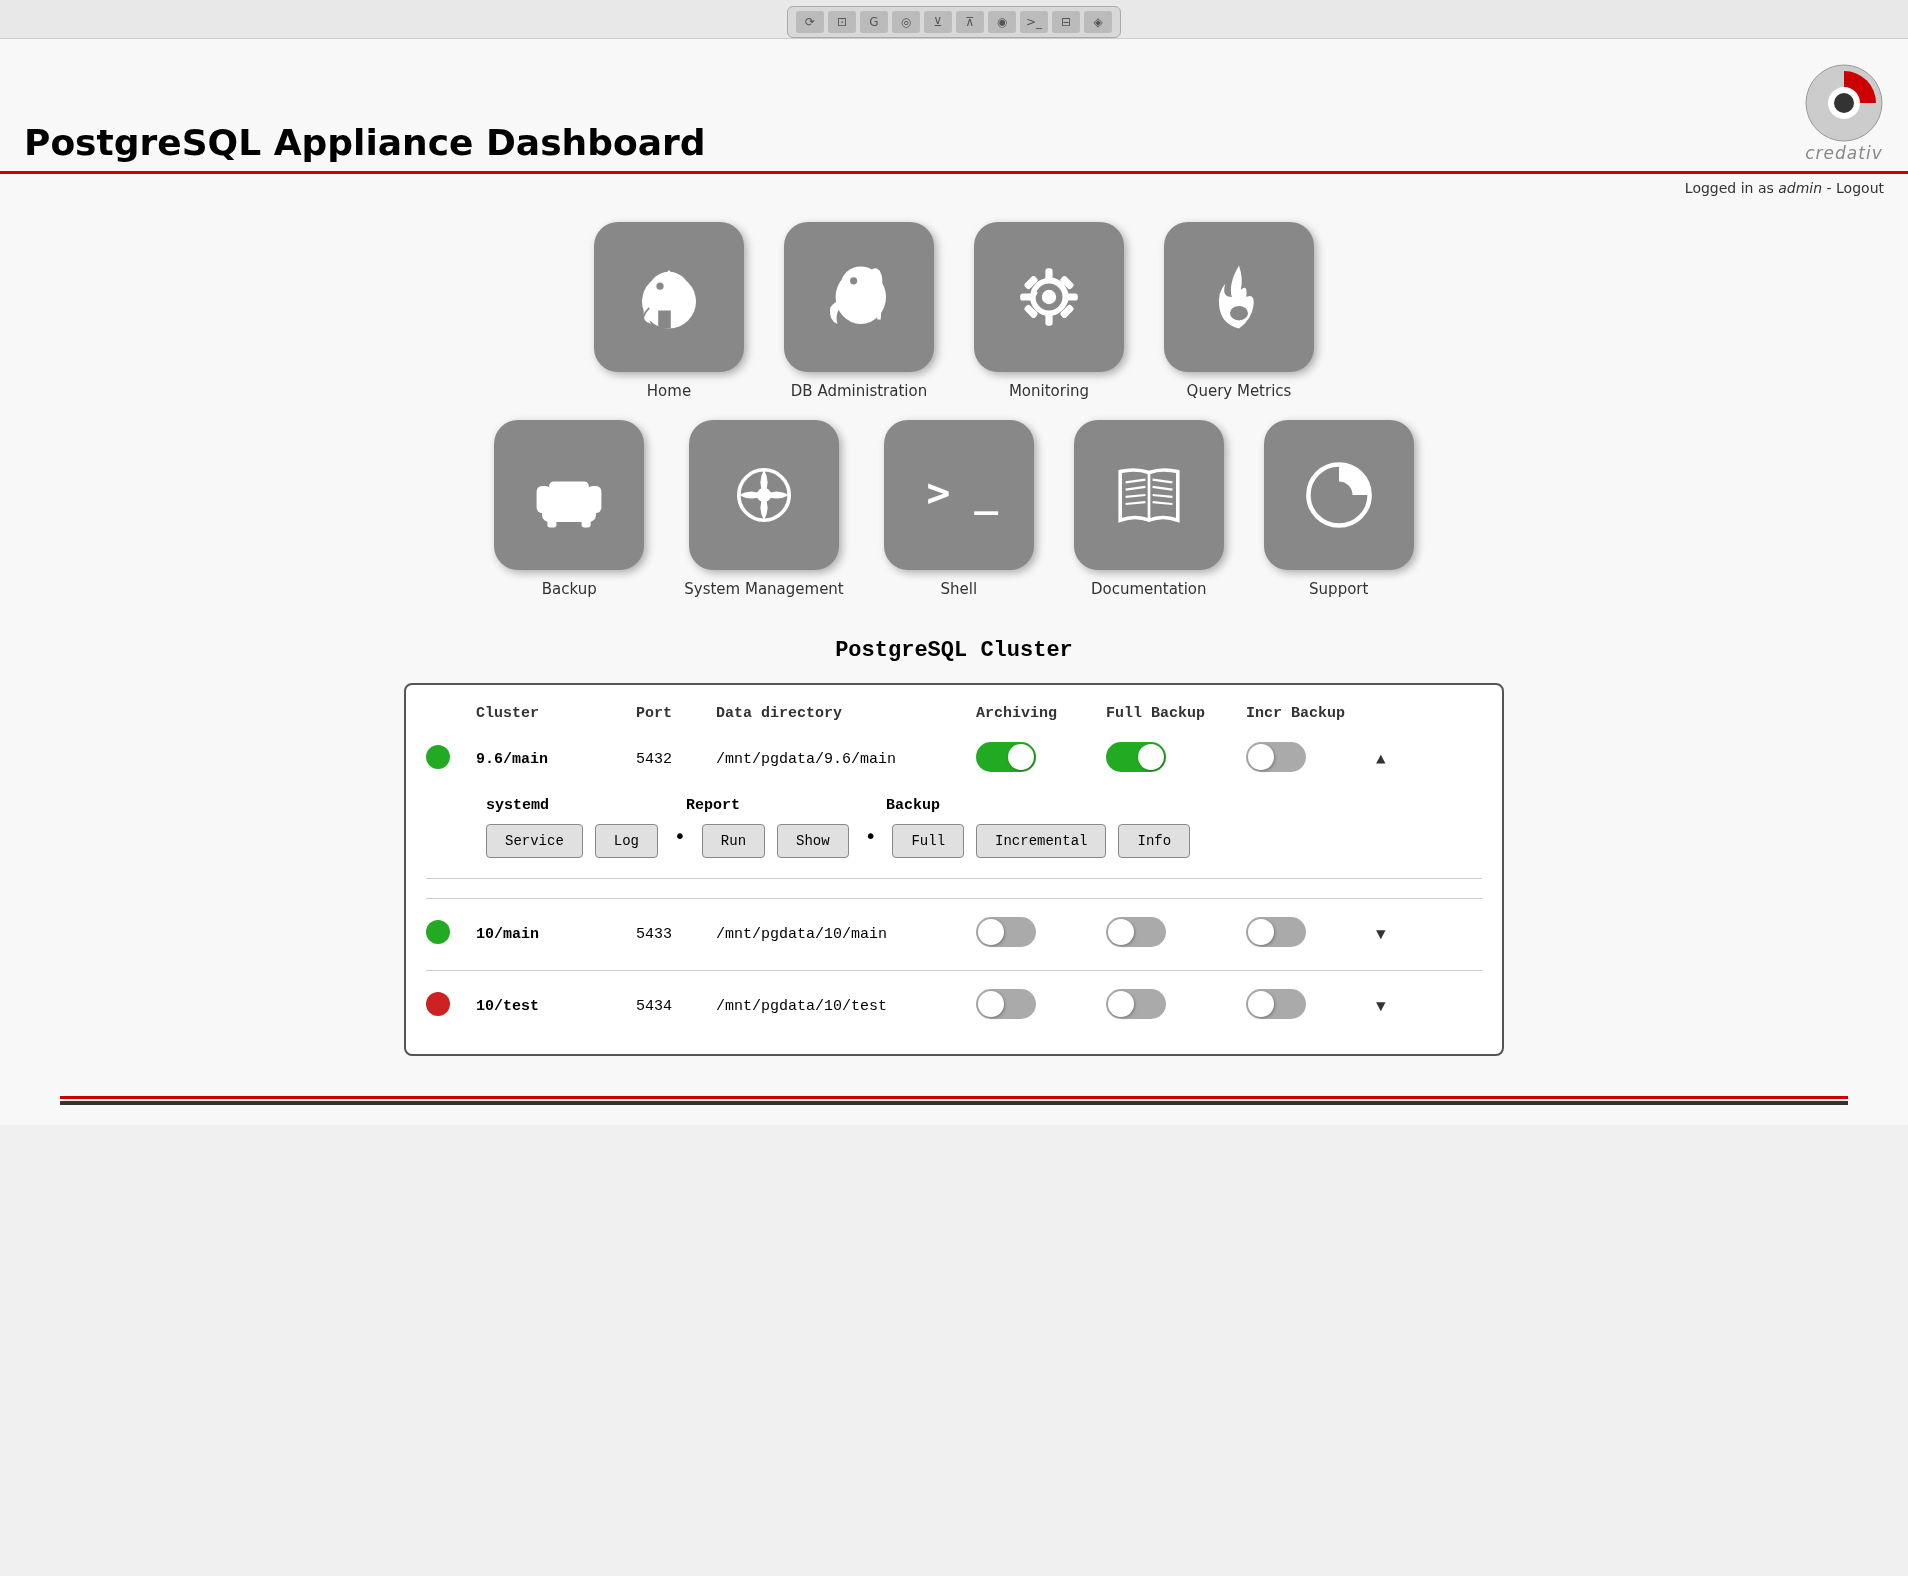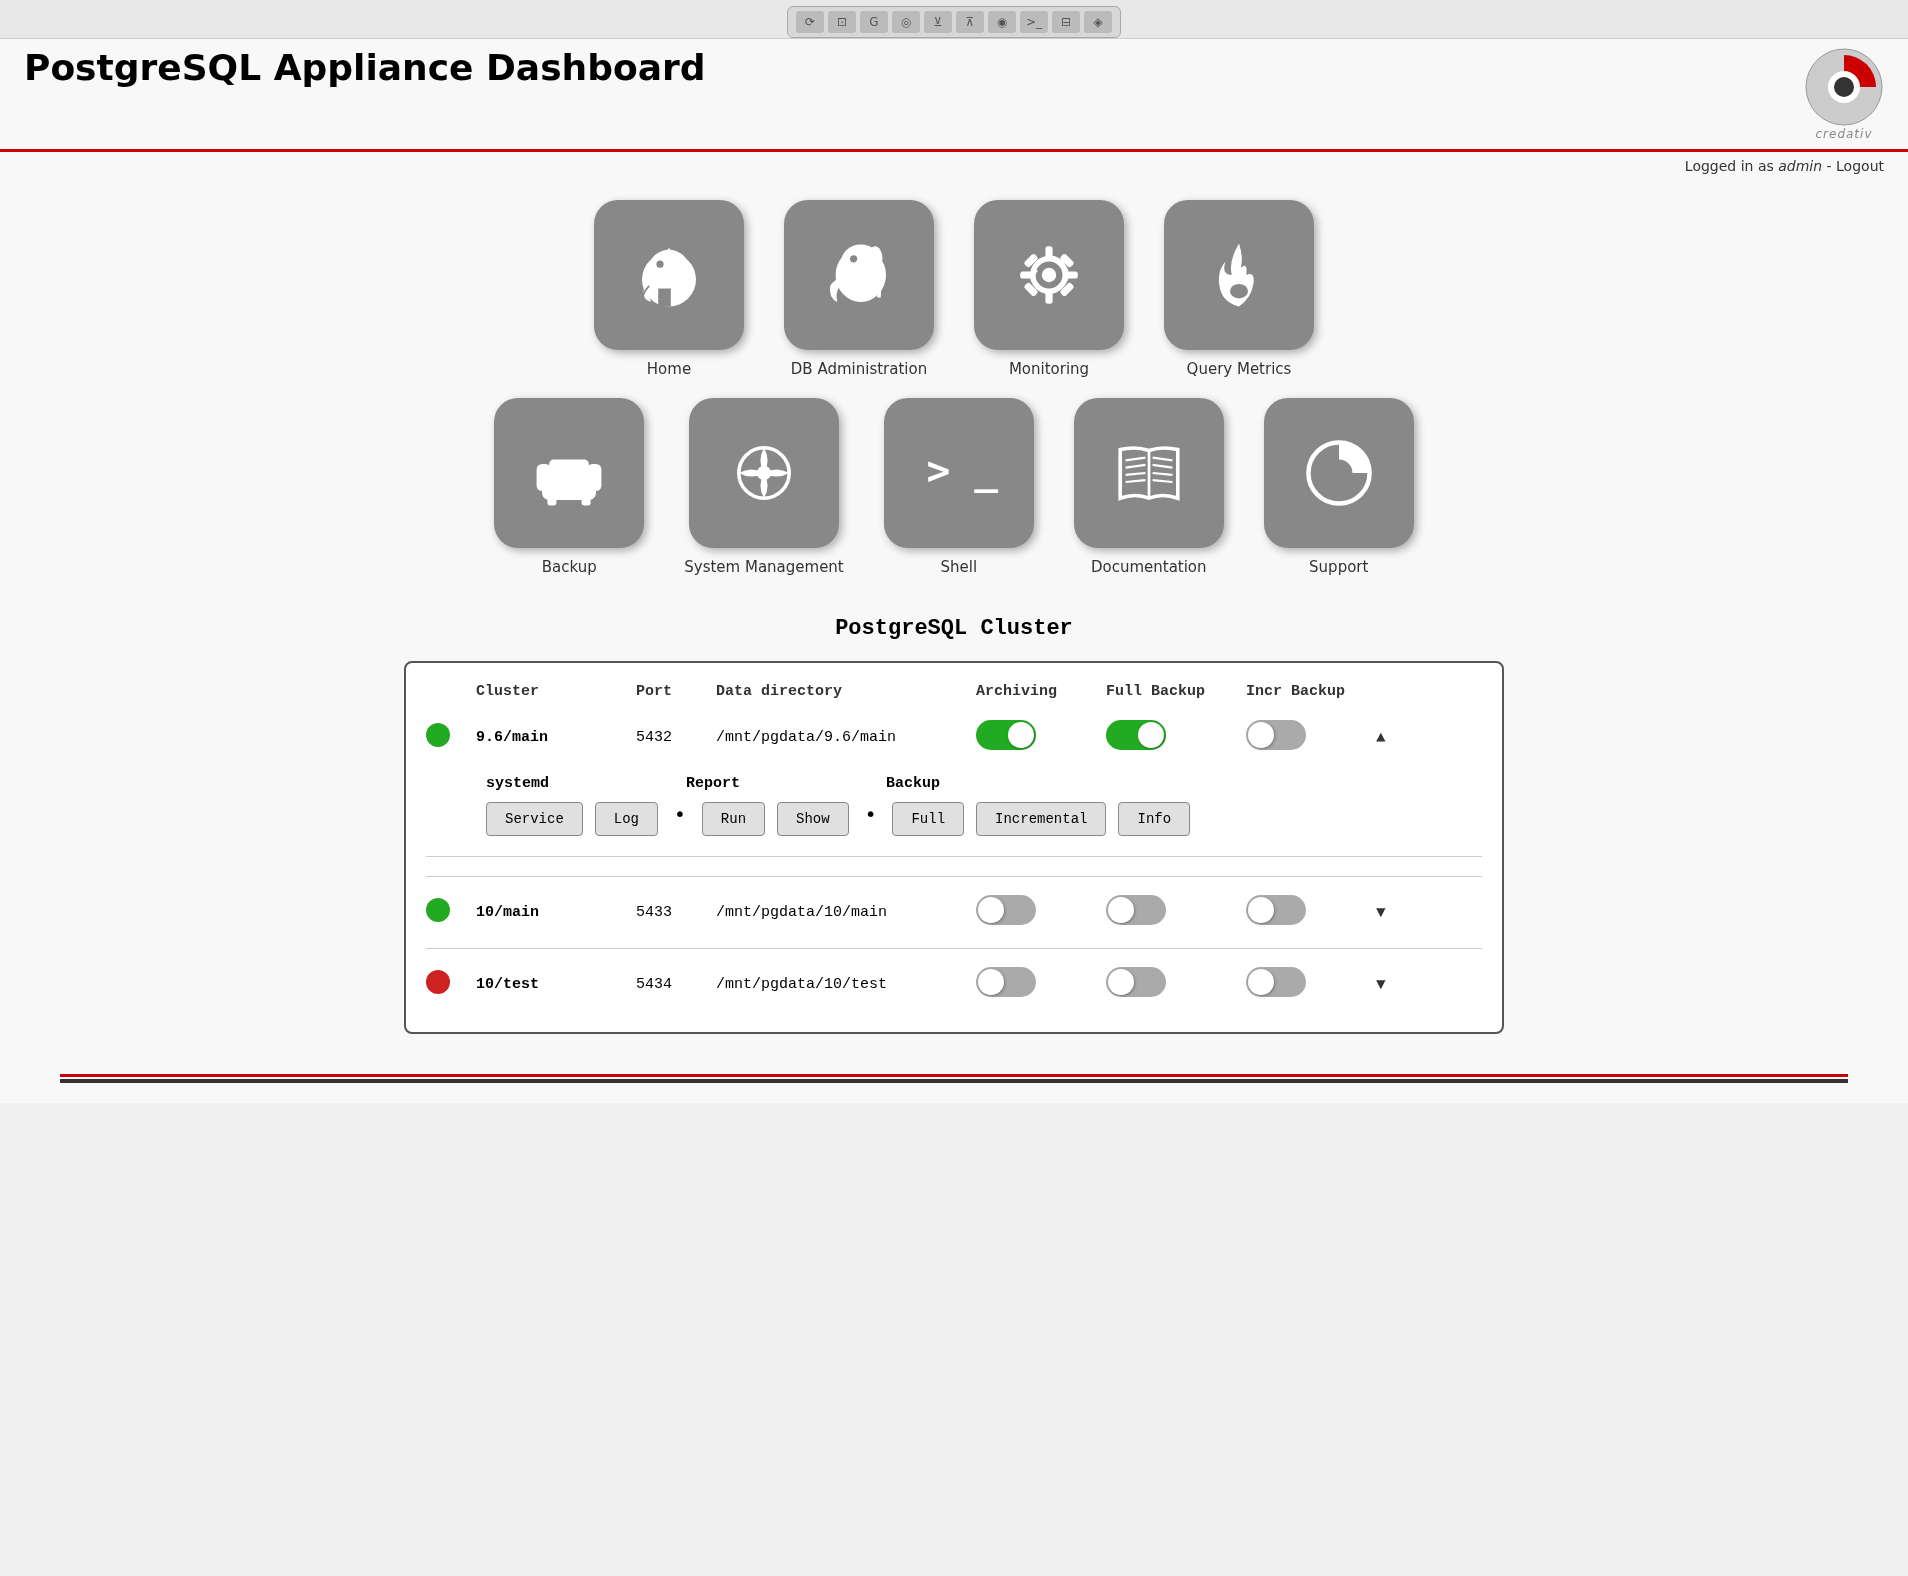--- a/index.html
+++ b/index.html
@@ -35,41 +35,41 @@
       align-items: center;
       justify-content: center;
       font-size: 12px;
       color: #555;
       cursor: pointer;
     }
 
     
     .header {
       display: flex;
-      align-items: flex-start;
+      align-items: flex-end;
       justify-content: space-between;
-      padding: 8px 24px 8px 24px;
+      padding: 24px 24px 8px 24px;
       background: #f8f8f8;
     }
     .page-title {
       font-size: 36px;
       font-weight: bold;
       font-family: 'DejaVu Sans', Arial, sans-serif;
     }
     .logo-area {
       display: flex;
       flex-direction: column;
       align-items: center;
     }
     .logo-circle {
       width: 80px;
       height: 80px;
     }
     .logo-text {
-      font-size: 12px;
+      font-size: 17px;
       color: #888;
       font-style: italic;
       letter-spacing: 1px;
     }
 
     
     .red-divider {
       height: 3px;
       background: #cc0000;
       width: 100%;

